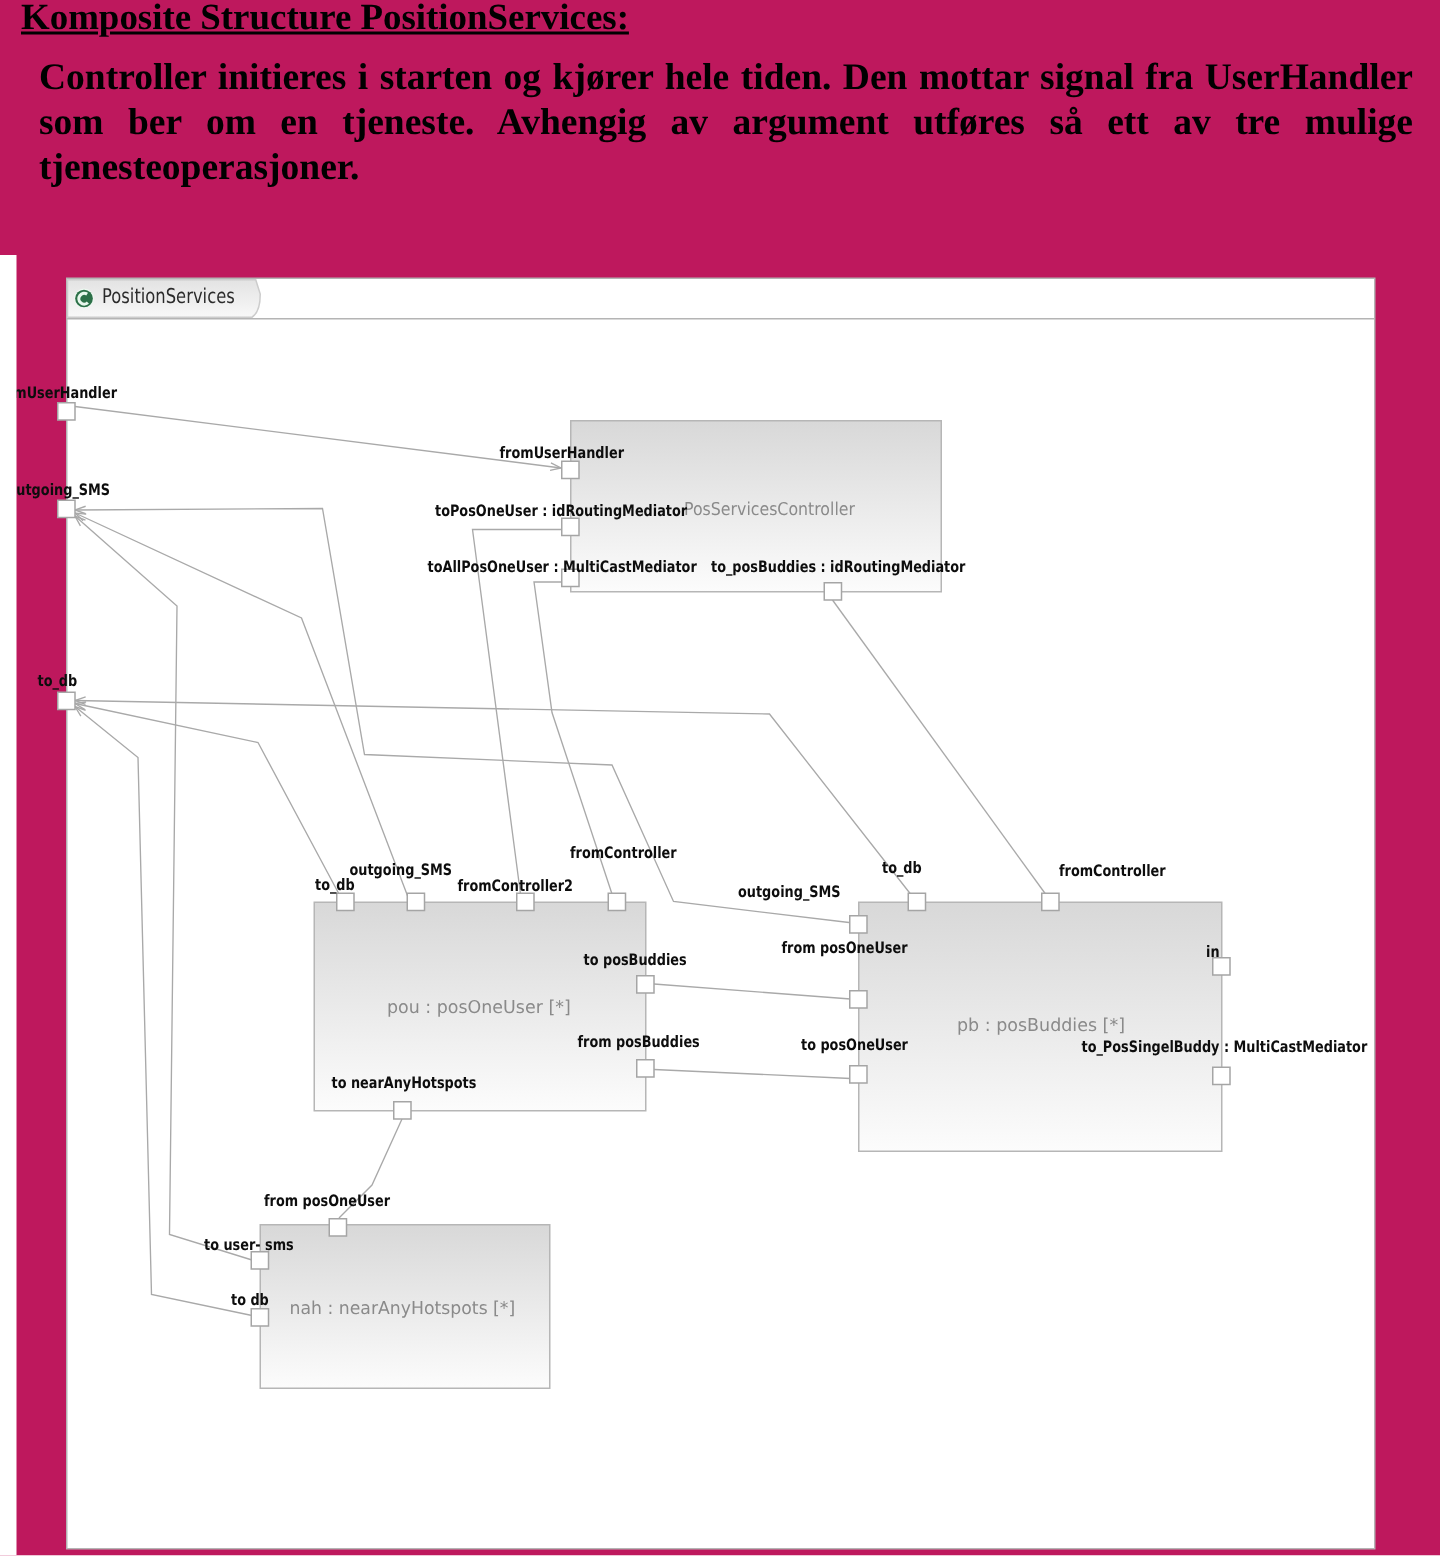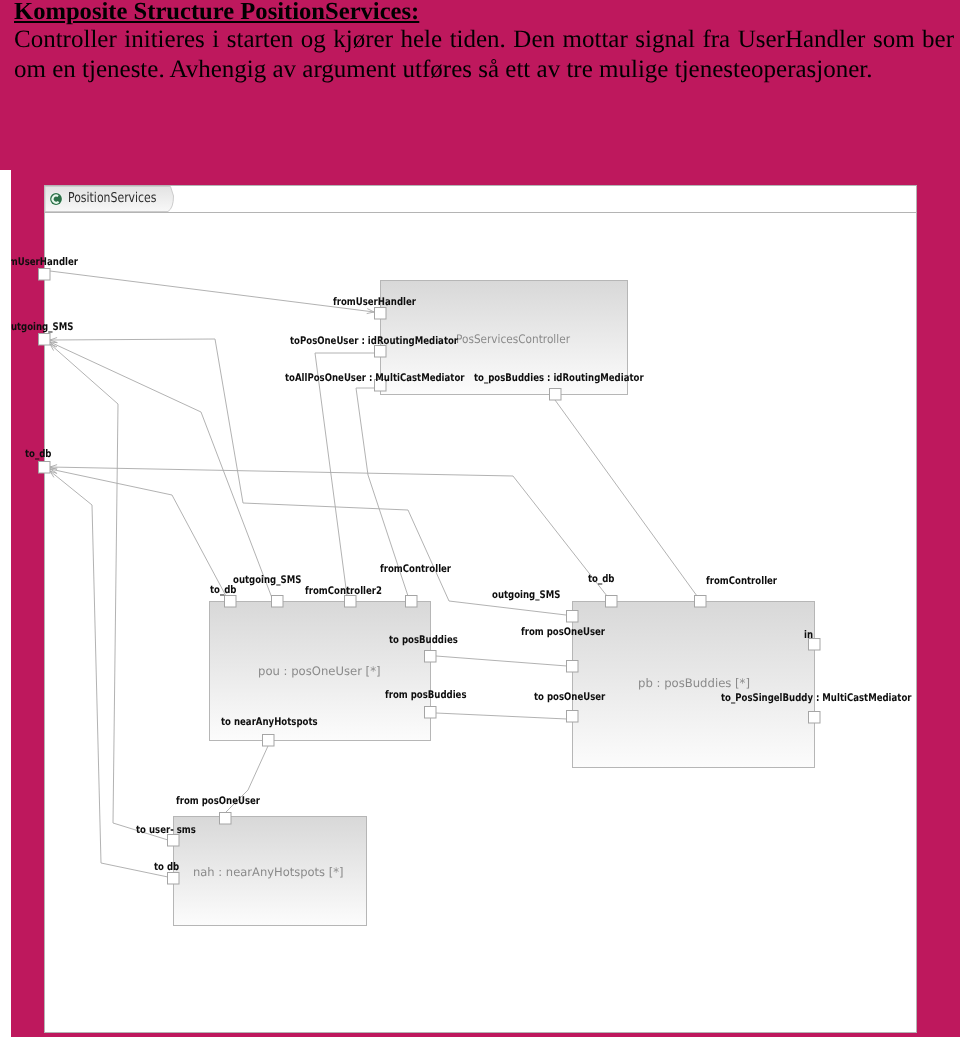--- a/index.html
+++ b/index.html
@@ -1,20 +1,20 @@
 <!DOCTYPE html>
 <html><head>
 <meta charset="utf-8">
 <style>
   html,body{margin:0;padding:0;background:#fff;-webkit-font-smoothing:antialiased;text-rendering:geometricPrecision;}
   body{width:960px;height:1037px;font-family:"Liberation Serif",serif;overflow:hidden;}
   .doc{position:relative;width:960px;height:1037px;background:#be185d;}
   .hdr{position:absolute;left:14px;top:-2px;width:940px;}
   .hdr h1{margin:0;font-size:24.6px;font-weight:bold;text-decoration:underline;line-height:27px;}
-  .hdr p{margin:0;font-size:25px;line-height:30px;text-align:justify;}
+  .hdr p{margin:12px;font-size:25px;line-height:30px;text-align:justify;font-weight:bold;}
   .diagwrap{position:absolute;left:0;top:0;width:792px;height:1037px;}
   svg{display:block;}
   .lbl{font-family:"DejaVu Sans",sans-serif;font-weight:bold;font-size:10.5px;fill:#0d0d0d;}
   .plbl{font-family:"DejaVu Sans",sans-serif;font-size:11.8px;fill:#8a8a8a;}
   .tablbl{font-family:"DejaVu Sans",sans-serif;font-size:13.6px;fill:#2b2b2b;}
 </style>
 </head>
 <body>
 
 <div class="doc">

